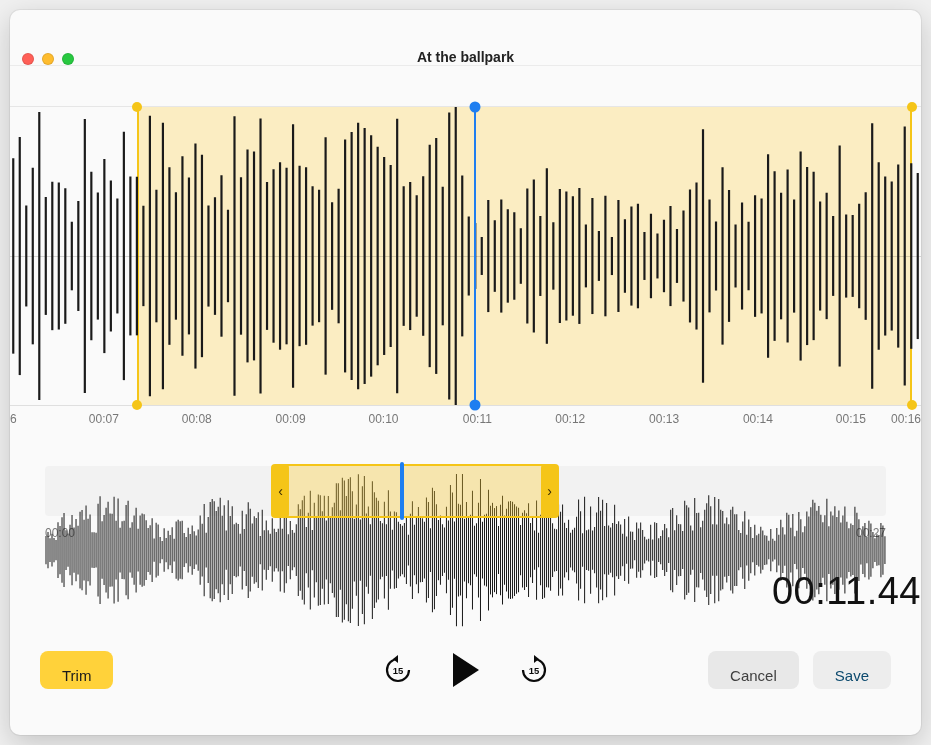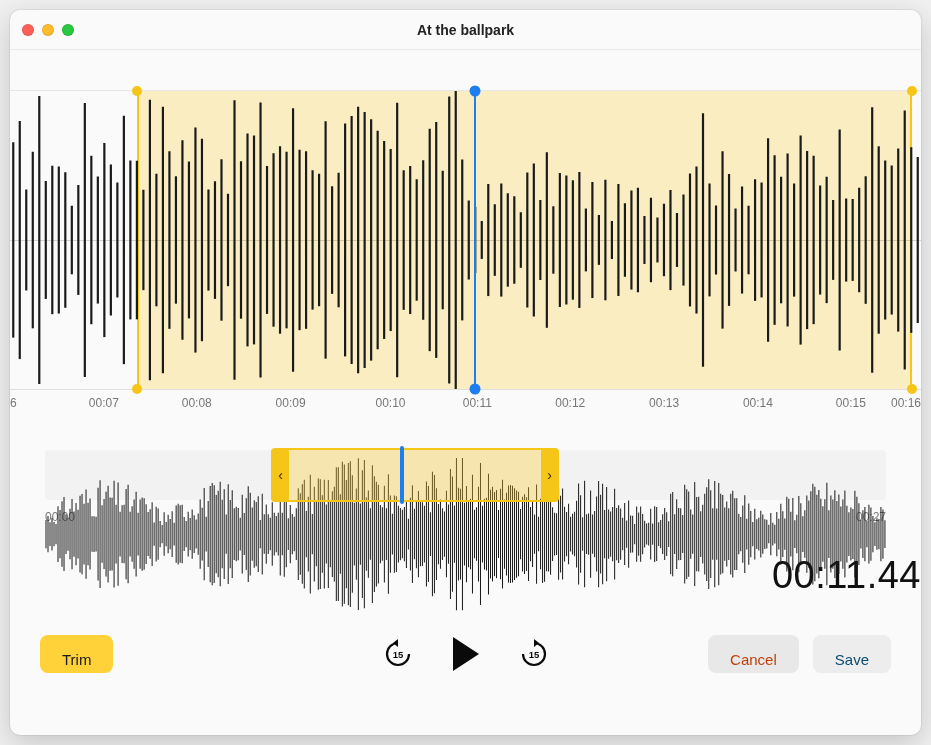--- a/index.html
+++ b/index.html
@@ -18,24 +18,24 @@
     height: 725px;
     margin: 10px;
     background: #fafafa;
     border-radius: 10px;
     box-shadow: 0 8px 28px rgba(0,0,0,0.18), 0 0 0 1px rgba(0,0,0,0.05);
     overflow: hidden;
     display: flex;
     flex-direction: column;
   }
   .titlebar {
-    height: 40px;
-    display: flex;
-    align-items: center;
-    padding: 16px 12px;
+    height: 56px;
+    display: flex;
+    align-items: flex-end;
+    padding: 0 12px;
     position: relative;
     border-bottom: 1px solid rgba(0,0,0,0.06);
     flex-shrink: 0;
   }
   .traffic-lights {
     display: flex;
     gap: 8px;
   }
   .dot {
     width: 12px;
@@ -224,21 +224,21 @@
     font-weight: 500;
     padding: 16px 22px;
     cursor: pointer;
   }
   .btn-yellow {
     background: #ffd23a;
     color: #1a1a1a;
   }
   .btn-gray {
     background: #e8e8e8;
-    color: #c2410c;
+    color: #404040;
   }
   .btn-disabled {
     background: #ededed;
     color: #0c4a6e;
     cursor: default;
   }
   .icon-btn {
     width: 36px;
     height: 36px;
     display: flex;
@@ -418,21 +418,21 @@
       </div>
       <div class="playhead-dot" id="phd-t" style="left: 51%; top: 0px;"></div>
       <div class="playhead-dot" id="phd-b" style="left: 51%; top: 100%;"></div>
     </div>
 
     <div class="time-ruler" id="time-ruler">
         <div class="tick tick-label-first" style="left: 0%;">6</div>
         <div class="tick" style="left: 10.3%;">00:07</div>
         <div class="tick" style="left: 20.5%;">00:08</div>
         <div class="tick" style="left: 30.8%;">00:09</div>
-        <div class="tick" style="left: 41%; margin-left: 7px;">00:10</div>
+        <div class="tick" style="left: 41%;">00:10</div>
         <div class="tick" style="left: 51.3%;">00:11</div>
         <div class="tick" style="left: 61.5%;">00:12</div>
         <div class="tick" style="left: 71.8%;">00:13</div>
         <div class="tick" style="left: 82.1%;">00:14</div>
         <div class="tick" style="left: 92.3%;">00:15</div>
         <div class="tick" style="left: 100%; transform: translateX(-100%);">00:16</div>
       </div>
 
     <div class="overview-wrapper">
       <div class="overview-bg"></div>

